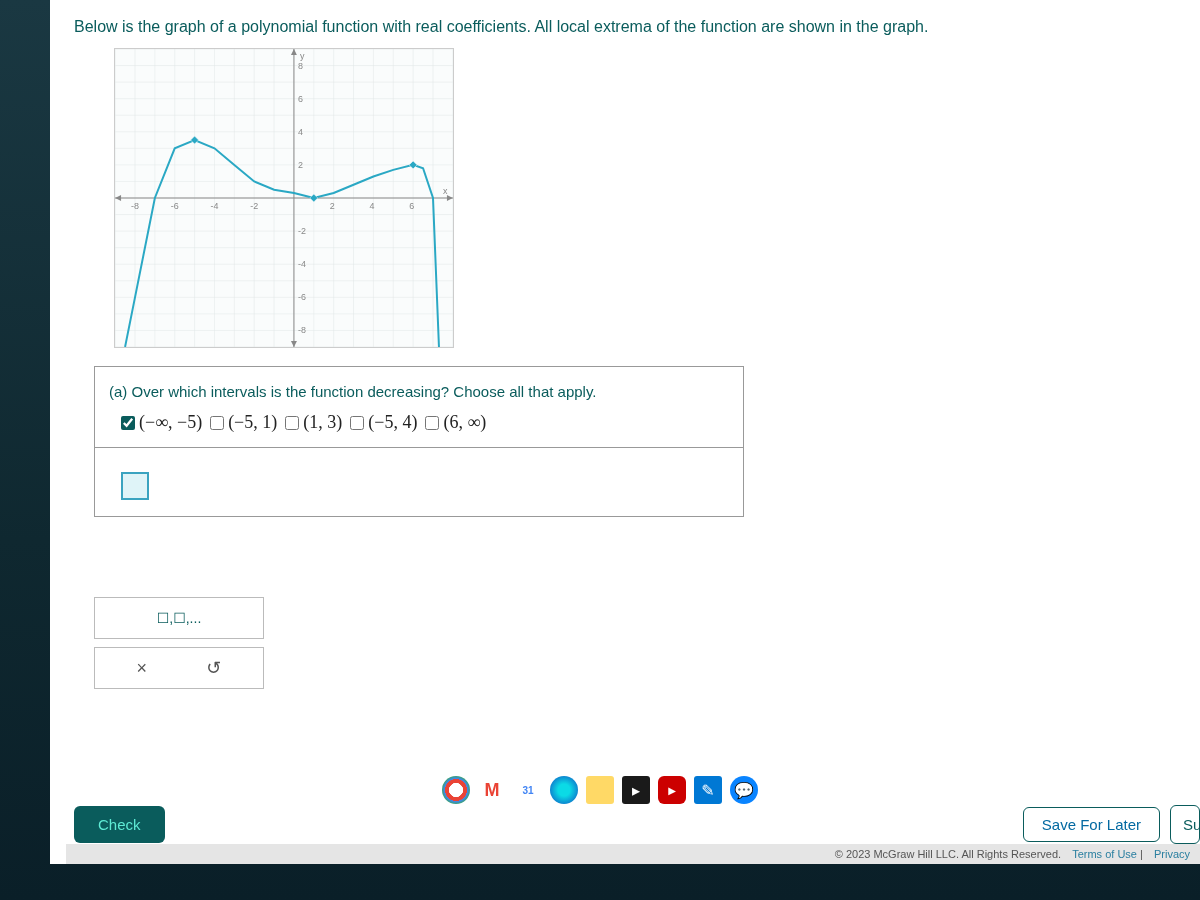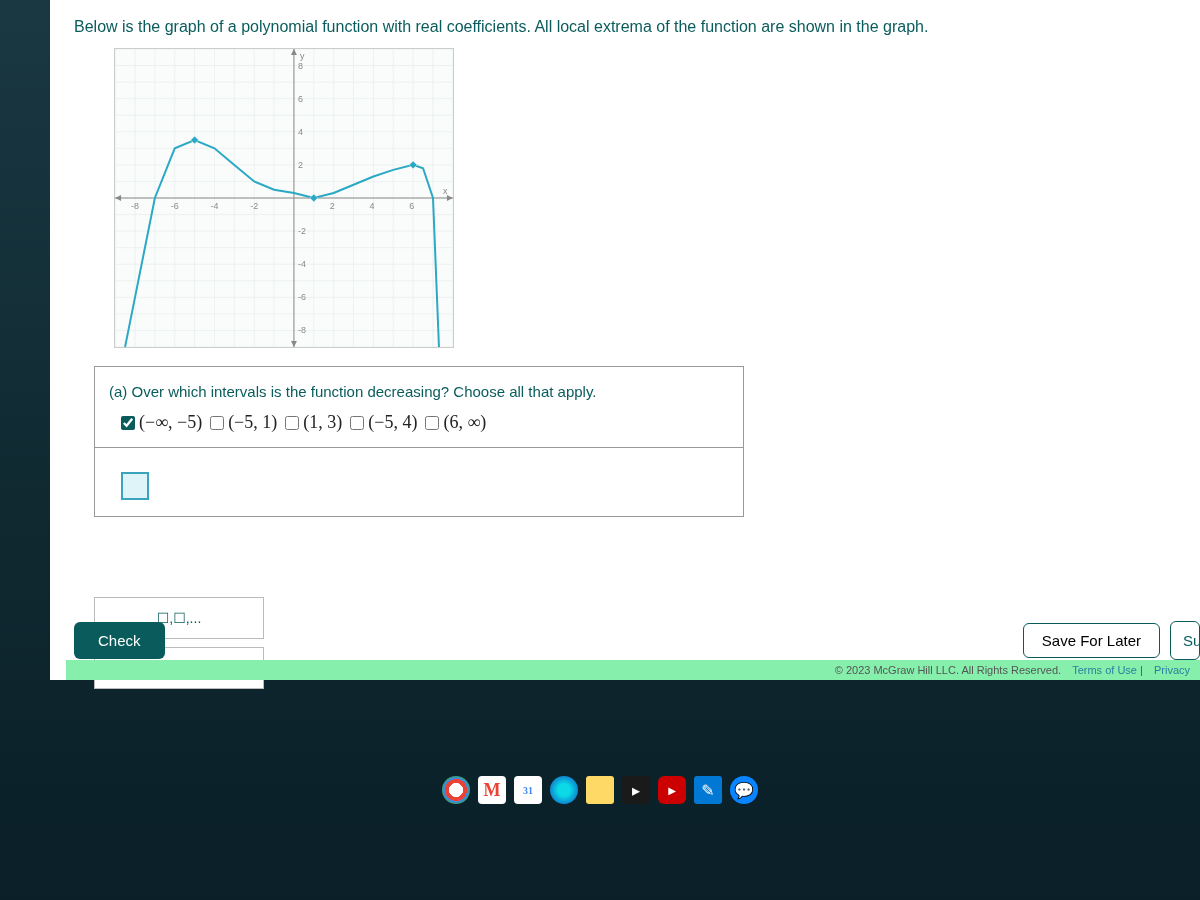--- a/index.html
+++ b/index.html
@@ -9,21 +9,21 @@
   width: 1200px;
   height: 900px;
   overflow: hidden;
   position: relative;
 }
 .page-container {
   background: #fff;
   margin: 0 8px 0 50px;
   padding: 18px 24px;
   width: 1150px;
-  height: 680px;
+  height: 864px;
   position: relative;
 }
 .intro-text {
   color: #0a5c5c;
   font-size: 16px;
   margin-bottom: 12px;
 }
 .graph-area {
   width: 340px;
   height: 300px;
@@ -122,31 +122,31 @@
   bottom: 20px;
   left: 24px;
   right: 0;
   display: flex;
   align-items: center;
   justify-content: space-between;
   padding-right: 0;
 }
 .check-btn {
   background: #0a5c5c;
-  color: #ffffff;
+  color: #5eead4;
   border: none;
   border-radius: 6px;
   padding: 10px 24px;
   font-size: 15px;
   cursor: pointer;
 }
 .right-btns { display: flex; gap: 10px; align-items: center; }
 .save-btn {
   background: #fff;
-  color: #000000;
+  color: #0369a1;
   border: 1px solid #0a5c5c;
   border-radius: 6px;
   padding: 8px 18px;
   font-size: 15px;
   cursor: pointer;
   white-space: nowrap;
 }
 .submit-btn {
   background: #fff;
   color: #0a5c5c;
@@ -156,36 +156,35 @@
   font-size: 15px;
   cursor: pointer;
   width: 30px;
   overflow: hidden;
 }
 .copyright-bar {
   position: absolute;
   bottom: 0;
   left: 16px;
   right: 0;
-  background: #86efac;
+  background: #e5e5e5;
   color: #555;
   font-size: 11px;
   text-align: right;
   padding: 4px 10px;
 }
 .copyright-bar a { color: #2a7fa0; text-decoration: none; margin-left: 8px; }
 .taskbar {
   position: absolute;
   bottom: 96px;
   left: 50%;
   transform: translateX(-50%);
   display: flex;
   gap: 8px;
   align-items: center;
-  font-family: Liberation Serif, serif;
 }
 .tb-icon {
   width: 28px;
   height: 28px;
   border-radius: 4px;
   display: flex;
   align-items: center;
   justify-content: center;
   font-size: 16px;
   color: #fff;

